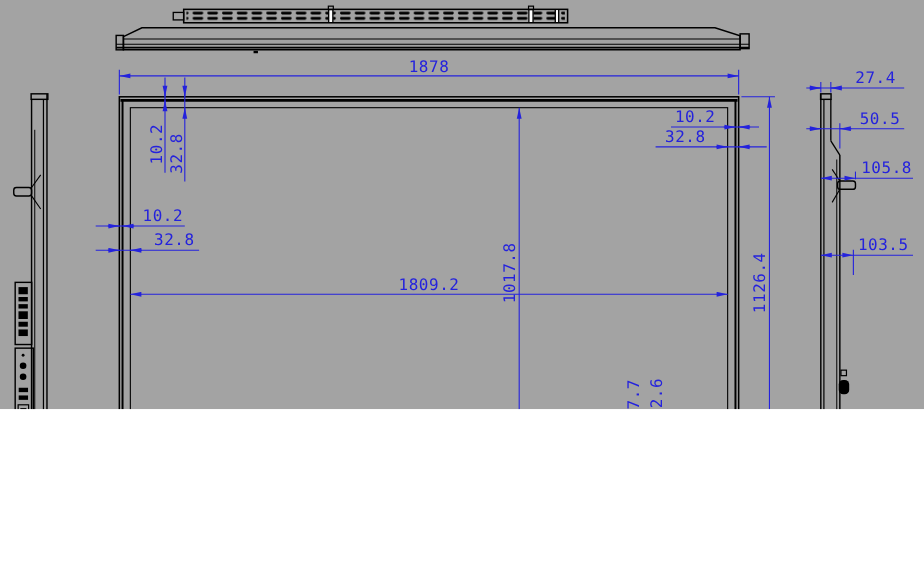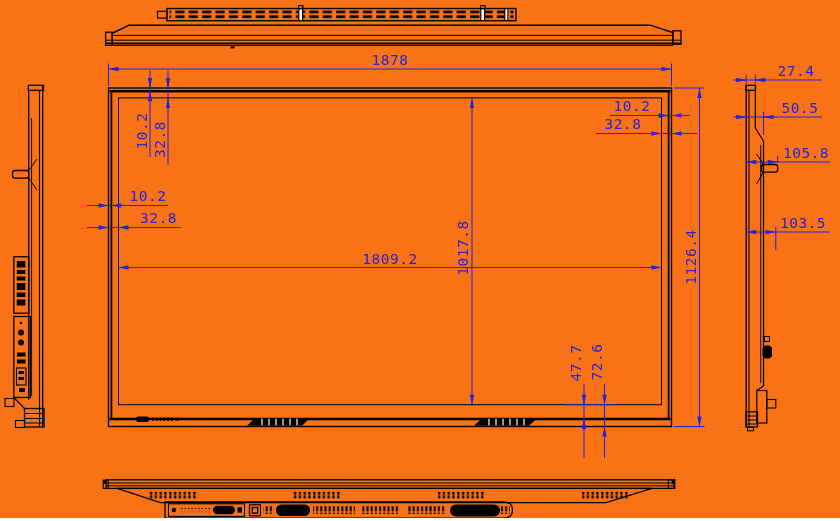--- a/index.html
+++ b/index.html
@@ -1,16 +1,16 @@
 <!DOCTYPE html>
 <html><head>
 <meta charset="utf-8">
 <style>
   html,body{margin:0;padding:0;background:#ffffff;}
-  .canvas{width:840px;height:518px;background:#f97316;position:relative;overflow:hidden;
+  .canvas{width:840px;height:372px;background:#a3a3a3;position:relative;overflow:hidden;
           font-family:"DejaVu Sans Mono", monospace;}
   svg{display:block;}
   .bk{stroke:#000000;fill:none;}
   .dim{stroke:#2422dd;fill:none;stroke-width:1;}
   .dimtxt{fill:#2422dd;font-size:14.5px;letter-spacing:0.5px;font-family:"DejaVu Sans Mono",monospace;}
 </style>
 </head>
 <body>
 
 <div class="canvas">

